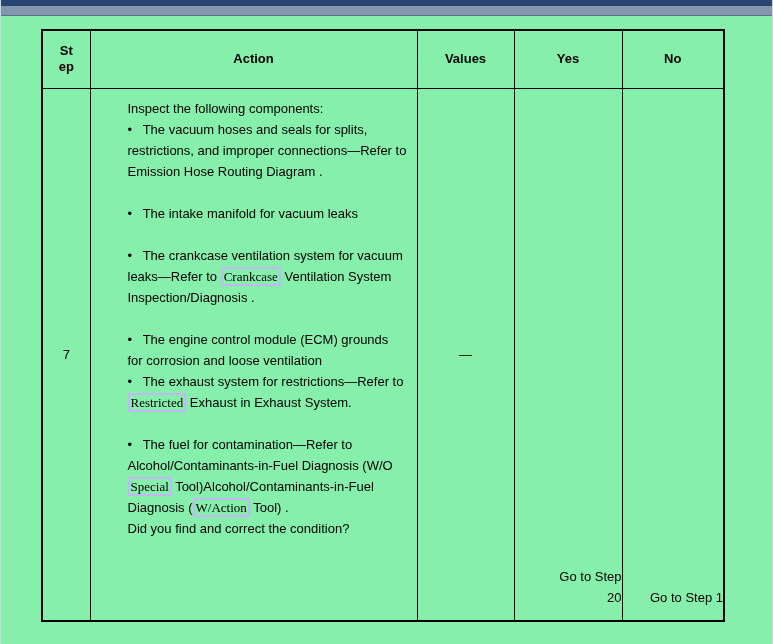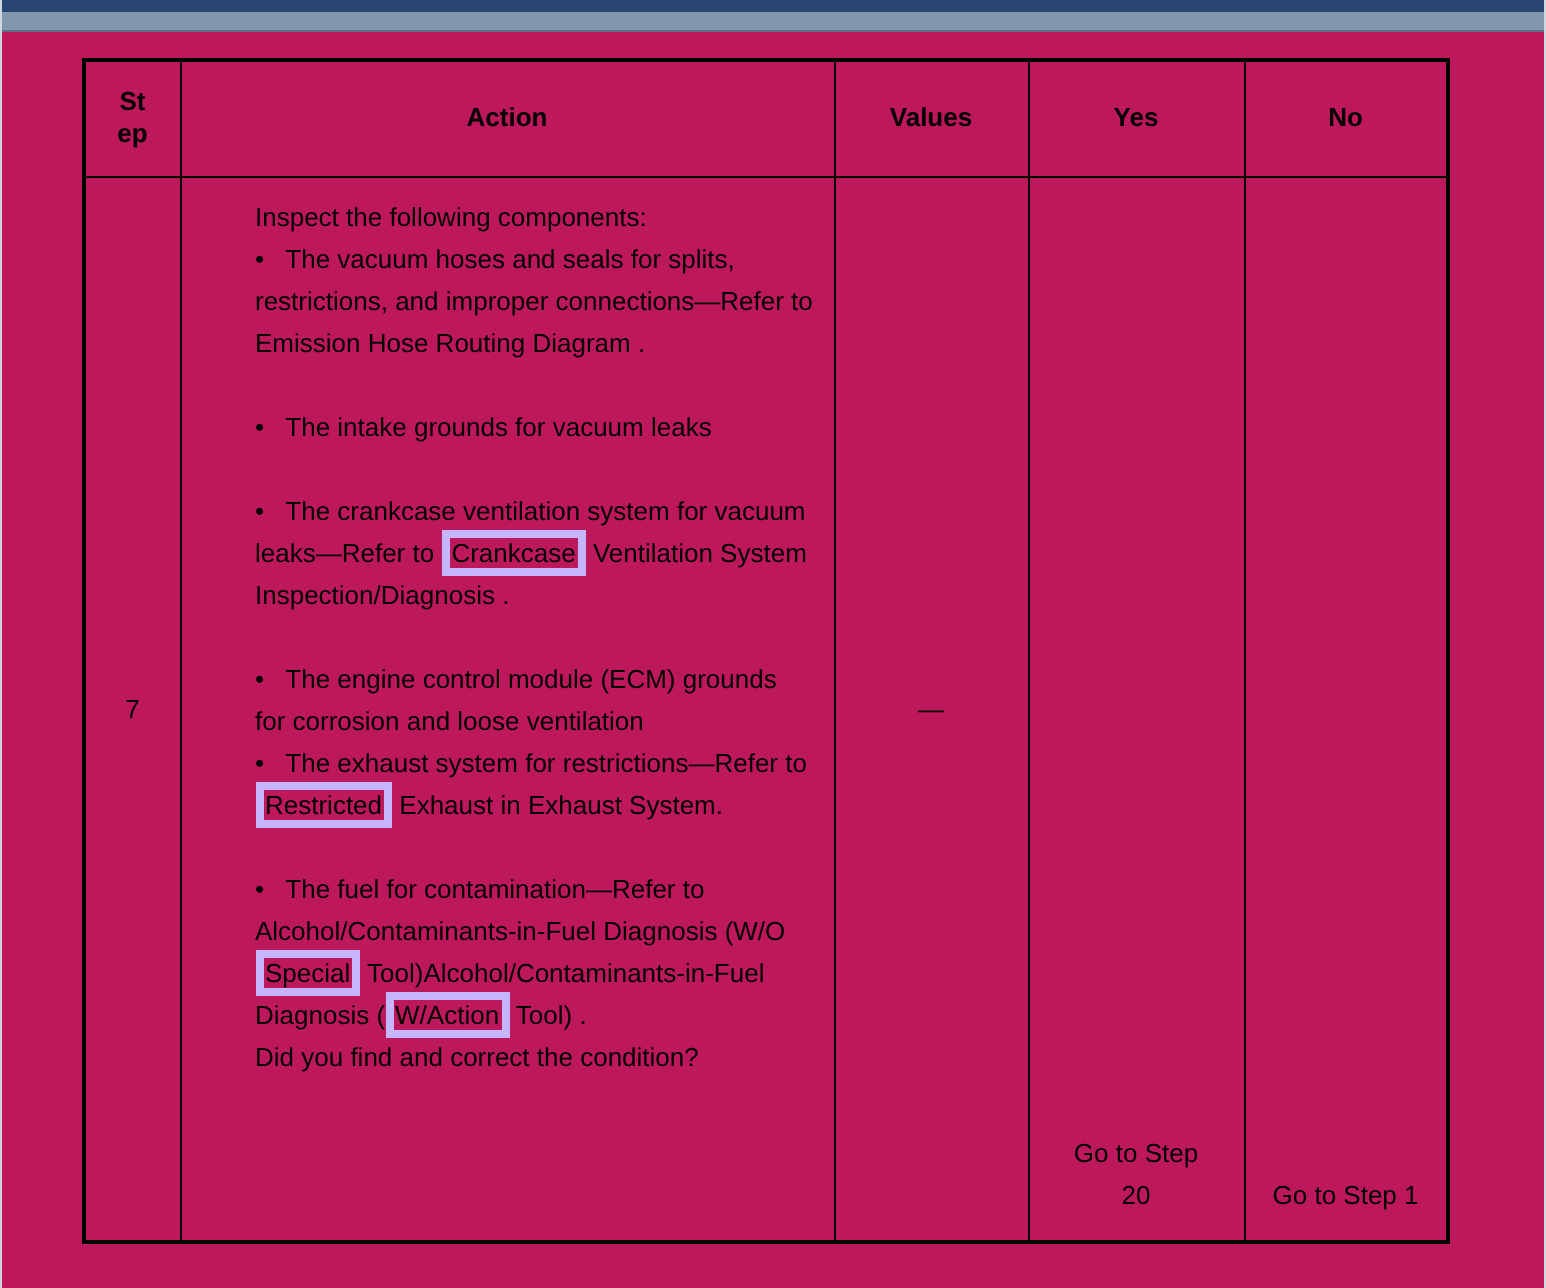--- a/index.html
+++ b/index.html
@@ -5,21 +5,21 @@
   * { margin: 0; padding: 0; box-sizing: border-box; }
   html, body { background: #ffffff; }
   body {
     width: 773px; height: 644px;
     font-family: "Liberation Sans", sans-serif;
     color: #000;
     overflow: hidden;
   }
   .screen {
     width: 773px; height: 644px;
-    background: #be185d;
+    background: #86efac;
     border-left: 1px solid #cfd6de;
     border-right: 1px solid #cfd6de;
     overflow: hidden;
   }
   .topbar-dark  { height: 6px;  width: 100%; }
   .topbar-light { height: 10px; width: 100%; border-bottom: 1px solid #5a708c; }
   .content { padding: 13px 0 0 40px; }
 
   table.diag {
     border-collapse: collapse;
@@ -49,35 +49,36 @@
   td.action-cell {
     vertical-align: top;
     padding: 9px 10px 12px 9px;
     line-height: 21px;
   }
   td.values-cell {
     text-align: center;
     vertical-align: middle;
   }
   td.yes-cell, td.no-cell {
-    text-align: center;
+    text-align: right;
     vertical-align: bottom;
     padding-bottom: 12px;
     white-space: pre-line;
     line-height: 21px;
   }
 
   .para { white-space: pre-wrap; padding-left: 28px; }
   .gap0 { margin-top: 0; }
   .gap1 { margin-top: 21px; }
   .gap2 { }
   .linkword {
-    border: 4px solid #c4b5fd;
+    border: 2px solid #c4b5fd;
     padding: 0 1px;
     cursor: pointer;
+    font-family: Liberation Serif, serif;
   }
 </style>
 </head>
 <body>
 
 <div class="screen">
   <div class="topbar-dark" style="background: rgb(42, 69, 113);"></div>
   <div class="topbar-light" style="background: rgb(130, 150, 172);"></div>
 
   <div class="content">
@@ -99,21 +100,21 @@
           <th>No</th>
         </tr>
       </thead>
       <tbody>
         <tr>
           <td class="step-cell">7</td>
           <td class="action-cell">
             <div>
                 <div class="para gap0"><span>Inspect the following components:</span></div>
                 <div class="para gap0"><span>•   The vacuum hoses and seals for splits, restrictions, and improper connections—Refer to Emission Hose Routing Diagram .</span></div>
-                <div class="para gap1"><span>•   The intake grounds for vacuum leaks</span></div>
+                <div class="para gap1"><span>•   The intake manifold for vacuum leaks</span></div>
                 <div class="para gap1"><span>•   The crankcase ventilation system for vacuum leaks—Refer to </span><span class="linkword">Crankcase</span><span> Ventilation System Inspection/Diagnosis .</span></div>
                 <div class="para gap1"><span>•   The engine control module (ECM) grounds for corrosion and loose ventilation</span></div>
                 <div class="para gap2"><span>•   The exhaust system for restrictions—Refer to </span><span class="linkword">Restricted</span><span> Exhaust in Exhaust System.</span></div>
                 <div class="para gap1"><span>•   The fuel for contamination—Refer to Alcohol/Contaminants-in-Fuel Diagnosis (W/O </span><span class="linkword">Special</span><span> Tool)Alcohol/Contaminants-in-Fuel Diagnosis (</span><span class="linkword">W/Action</span><span> Tool) .</span></div>
                 <div class="para gap2"><span>Did you find and correct the condition?</span></div>
               </div>
           </td>
           <td class="values-cell">—</td>
           <td class="yes-cell">Go to Step
 20</td>

